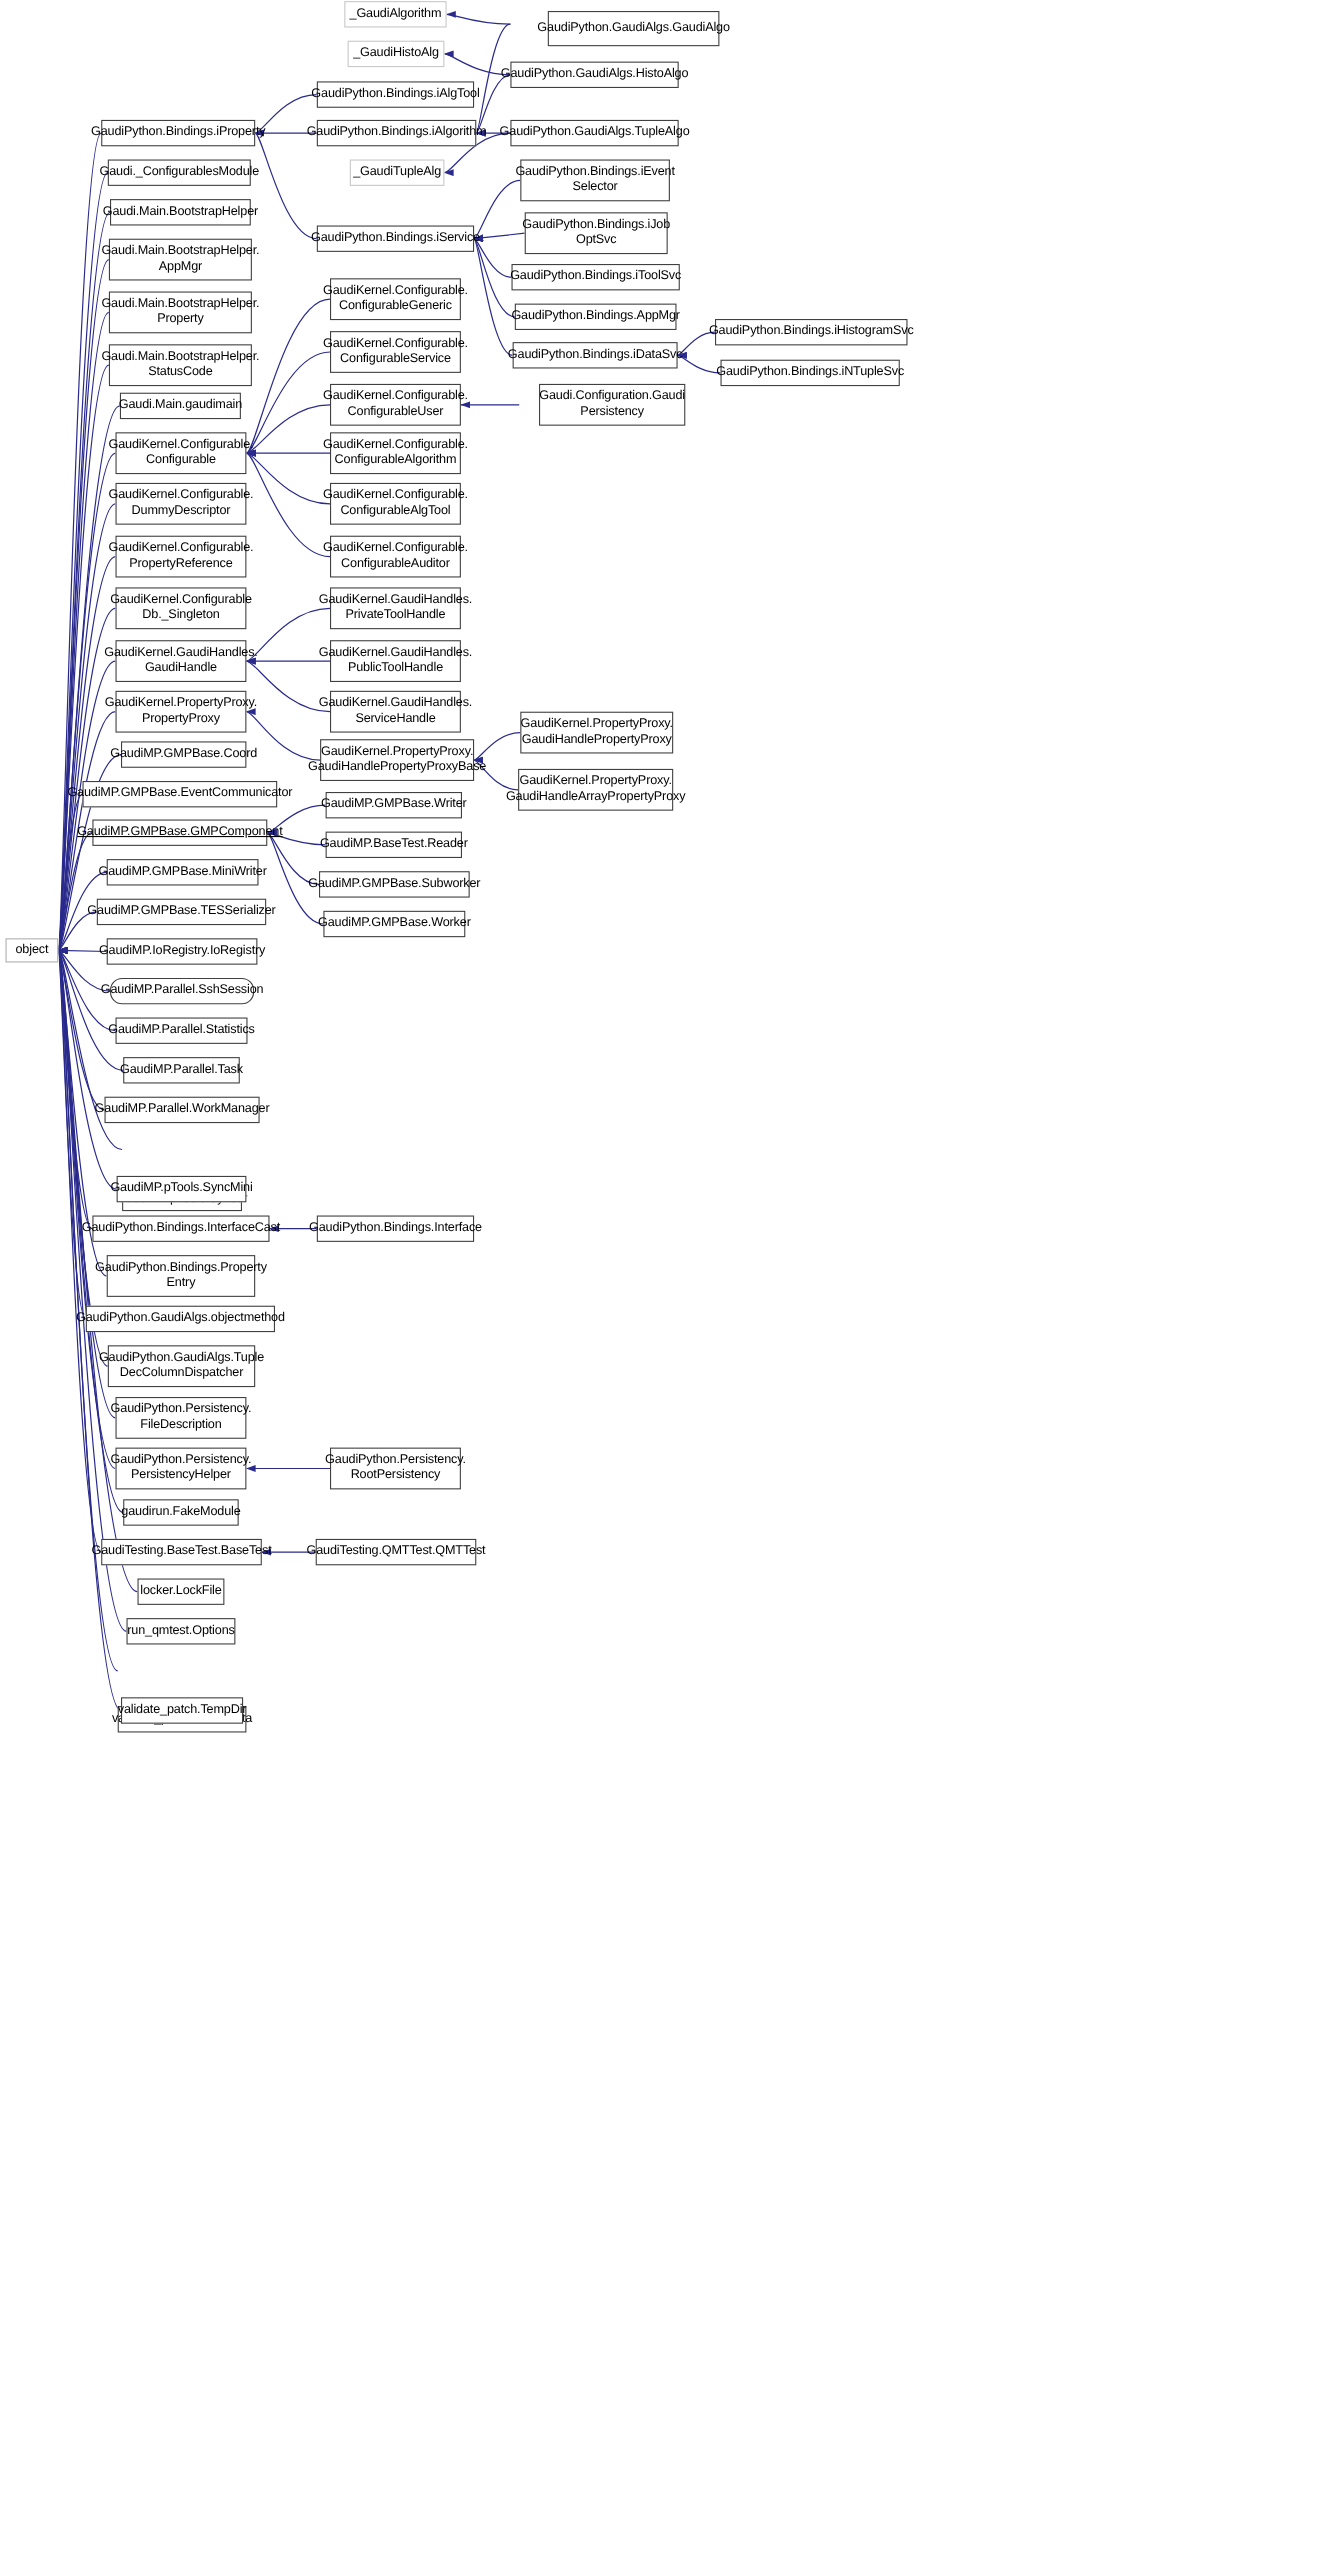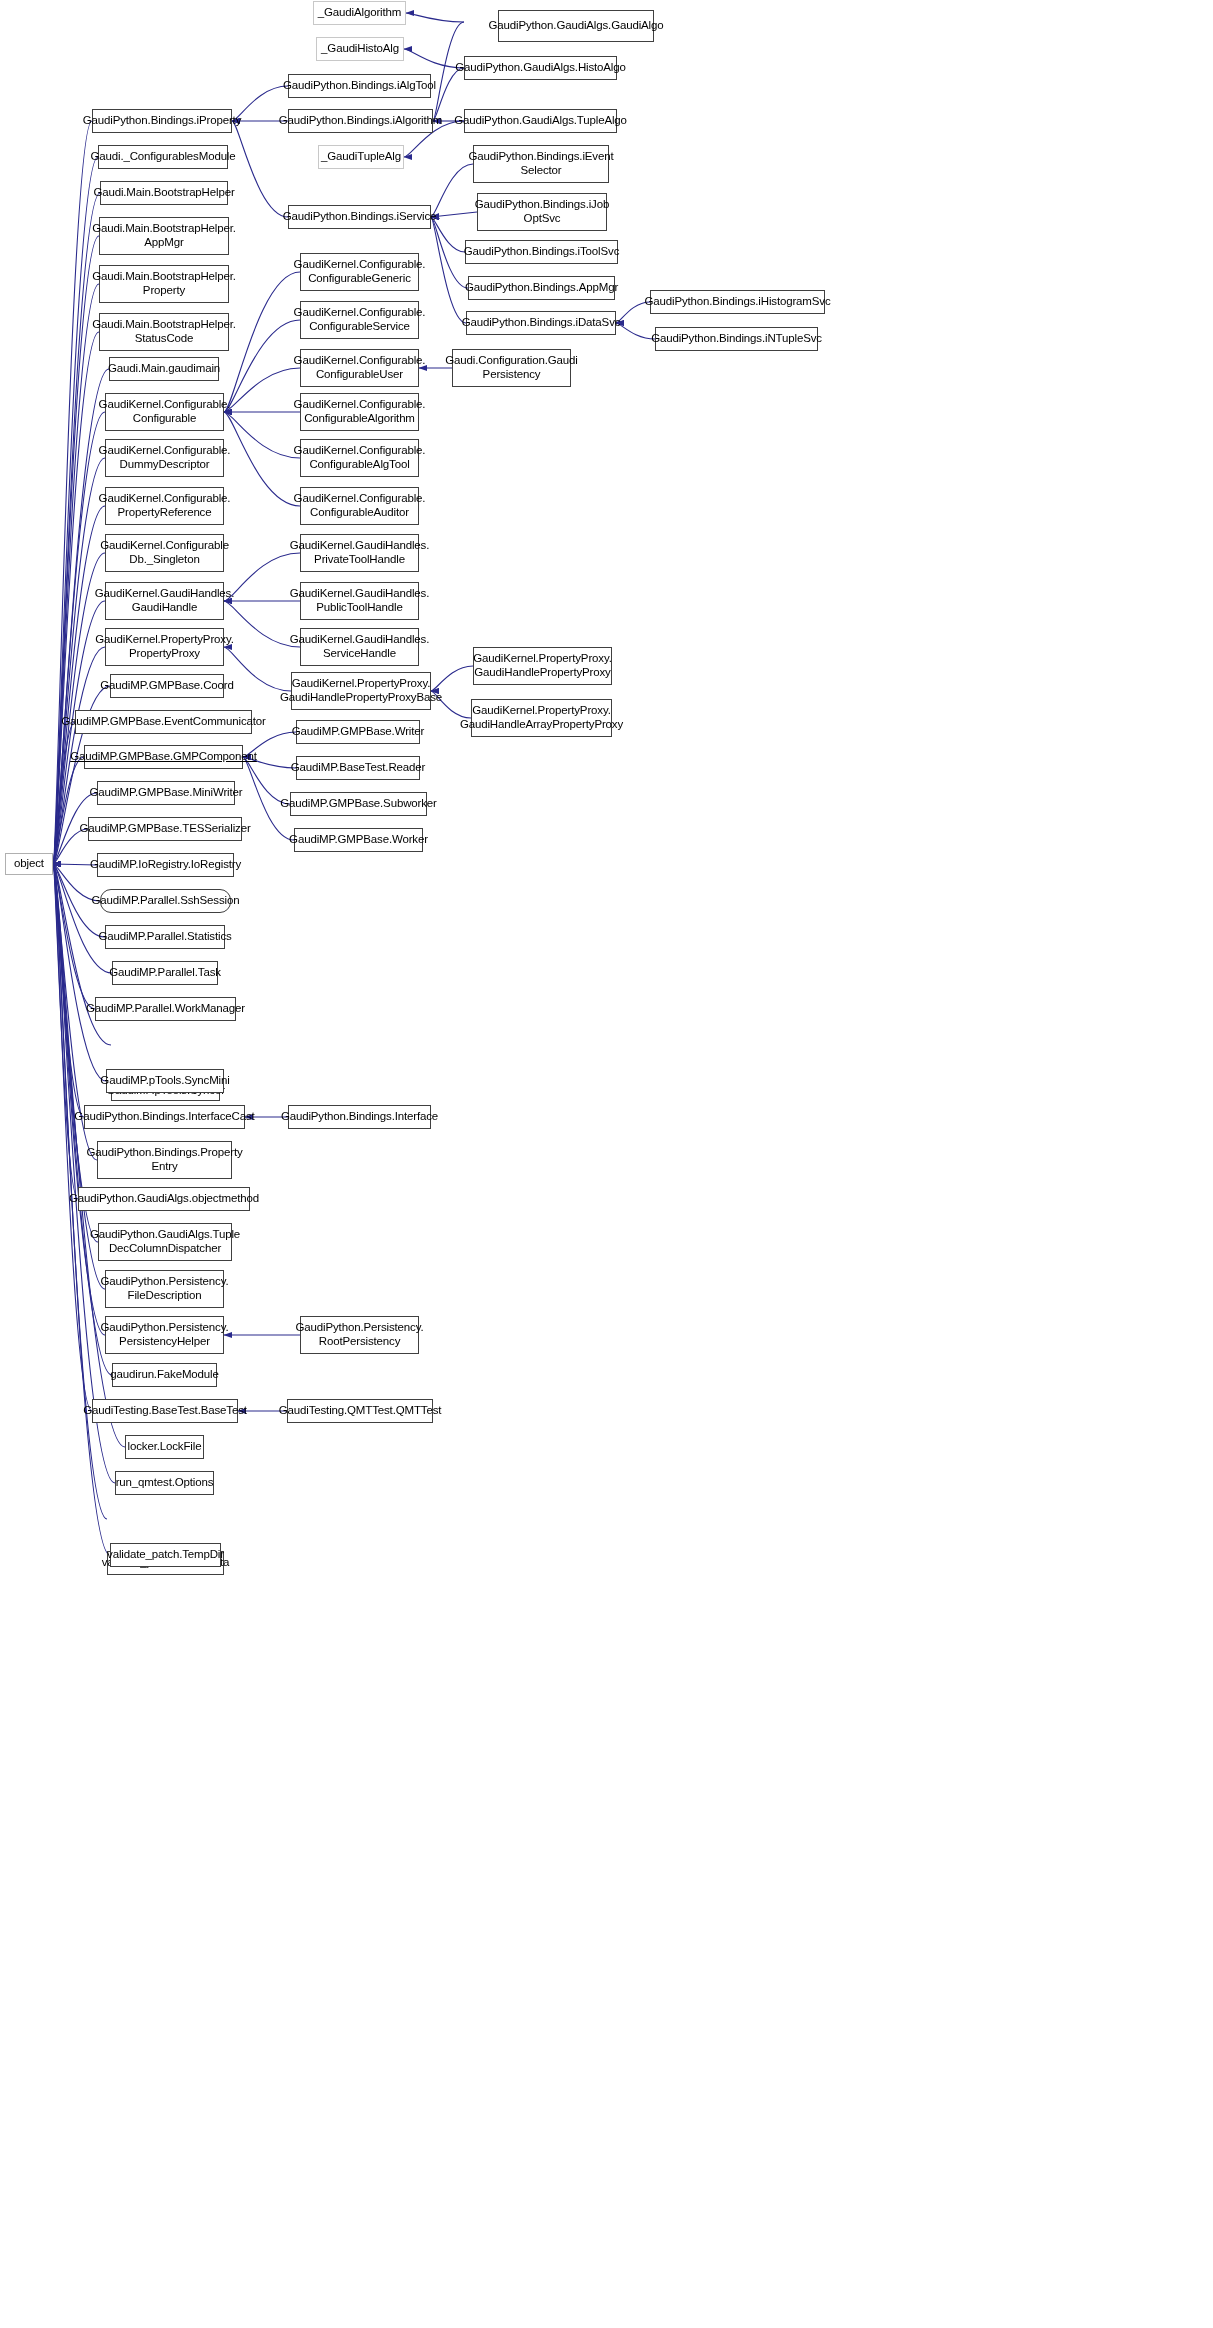--- a/index.html
+++ b/index.html
@@ -161,21 +161,21 @@
       <div class="node" style="left: 468px; top: 276px; width: 147px; height: 24px;">GaudiPython.Bindings.AppMgr</div>
       <div class="node" style="left: 650px; top: 290px; width: 175px; height: 24px;">GaudiPython.Bindings.iHistogramSvc</div>
       <div class="node" style="left: 300px; top: 301px; width: 119px; height: 38px;">GaudiKernel.Configurable.
 ConfigurableService</div>
       <div class="node" style="left: 99px; top: 313px; width: 130px; height: 38px;">Gaudi.Main.BootstrapHelper.
 StatusCode</div>
       <div class="node" style="left: 466px; top: 311px; width: 150px; height: 24px;">GaudiPython.Bindings.iDataSvc</div>
       <div class="node" style="left: 655px; top: 327px; width: 163px; height: 24px;">GaudiPython.Bindings.iNTupleSvc</div>
       <div class="node" style="left: 300px; top: 349px; width: 119px; height: 38px;">GaudiKernel.Configurable.
 ConfigurableUser</div>
-      <div class="node" style="left: 452px; top: 349px; width: 119px; height: 38px;">Gaudi.Configuration.Gaudi
+      <div class="node" style="left: 490px; top: 349px; width: 133px; height: 38px;">Gaudi.Configuration.Gaudi
 Persistency</div>
       <div class="node" style="left: 109px; top: 357px; width: 110px; height: 24px;">Gaudi.Main.gaudimain</div>
       <div class="node" style="left: 105px; top: 393px; width: 119px; height: 38px;">GaudiKernel.Configurable.
 Configurable</div>
       <div class="node" style="left: 300px; top: 393px; width: 119px; height: 38px;">GaudiKernel.Configurable.
 ConfigurableAlgorithm</div>
       <div class="node" style="left: 105px; top: 439px; width: 119px; height: 38px;">GaudiKernel.Configurable.
 DummyDescriptor</div>
       <div class="node" style="left: 300px; top: 439px; width: 119px; height: 38px;">GaudiKernel.Configurable.
 ConfigurableAlgTool</div>

